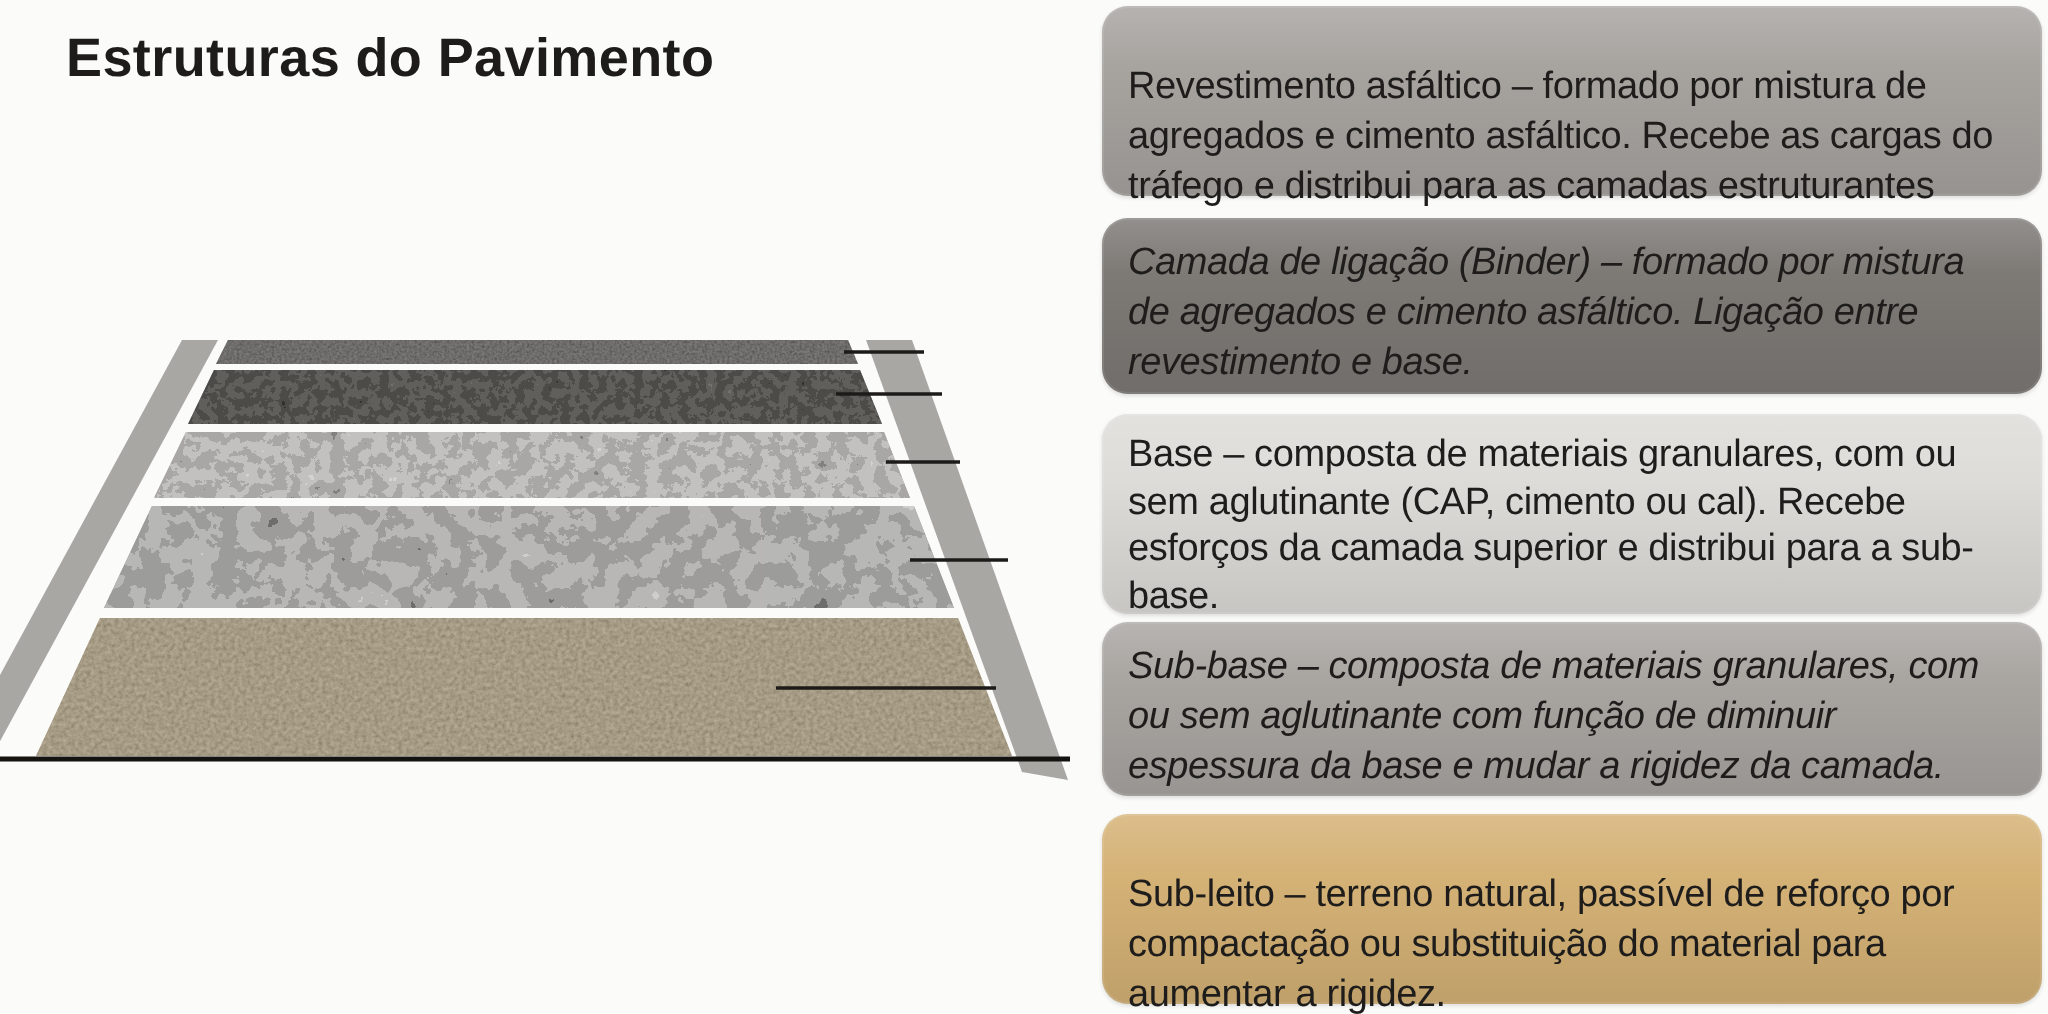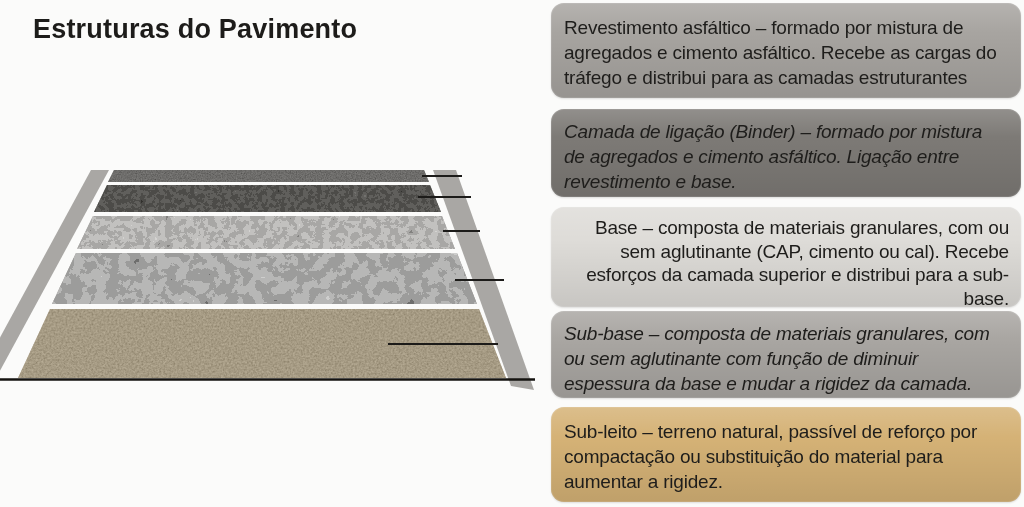--- a/index.html
+++ b/index.html
@@ -11,21 +11,21 @@
   .slide{position:relative;width:880px;height:507px;background:#fbfbfa;}
   .page-title{
     position:absolute;left:33px;top:14px;margin:0;
     font-size:27px;font-weight:700;color:#1d1c1a;letter-spacing:0.2px;
   }
   .pavement-svg{position:absolute;left:0;top:160px;}
   .legend{position:absolute;left:0;top:0;width:1024px;height:507px;pointer-events:none;}
   .box{
     position:absolute;left:551px;width:470px;box-sizing:border-box;
     border-radius:13px;
-    padding:12px 12px 0 13px;
+    padding:28px 12px 0 13px;
     color:#1e1d1b;
     background-image:linear-gradient(180deg, rgba(255,255,255,0.16), rgba(255,255,255,0) 32%, rgba(0,0,0,0.10));
     box-shadow:inset 0 0 0 1px rgba(255,255,255,0.10), 0 1px 2px rgba(0,0,0,0.12);
   }
   .box p{
     margin:0;white-space:pre-line;
     font-size:19px;line-height:25px;letter-spacing:-0.2px;
   }
   .box-1{top:3px;height:95px;}
   .box-2{top:109px;height:88px;padding-top:10px;font-style:italic;}
@@ -155,21 +155,21 @@
     <div class="box box-1" style="background-color: rgb(167, 164, 160);">
       <p>Revestimento asfáltico – formado por mistura de
 agregados e cimento asfáltico. Recebe as cargas do
 tráfego e distribui para as camadas estruturantes</p>
     </div>
     <div class="box box-2" style="background-color: rgb(125, 122, 118);">
       <p>Camada de ligação (Binder) – formado por mistura
 de agregados e cimento asfáltico. Ligação entre
 revestimento e base.</p>
     </div>
-    <div class="box box-3" style="background-color: rgb(222, 220, 216); text-align: right;">
+    <div class="box box-3" style="background-color: rgb(222, 220, 216);">
       <p>Base – composta de materiais granulares, com ou
 sem aglutinante (CAP, cimento ou cal). Recebe
 esforços da camada superior e distribui para a sub-
 base.</p>
     </div>
     <div class="box box-4" style="background-color: rgb(169, 166, 162);">
       <p>Sub-base – composta de materiais granulares, com
 ou sem aglutinante com função de diminuir
 espessura da base e mudar a rigidez da camada.</p>
     </div>

